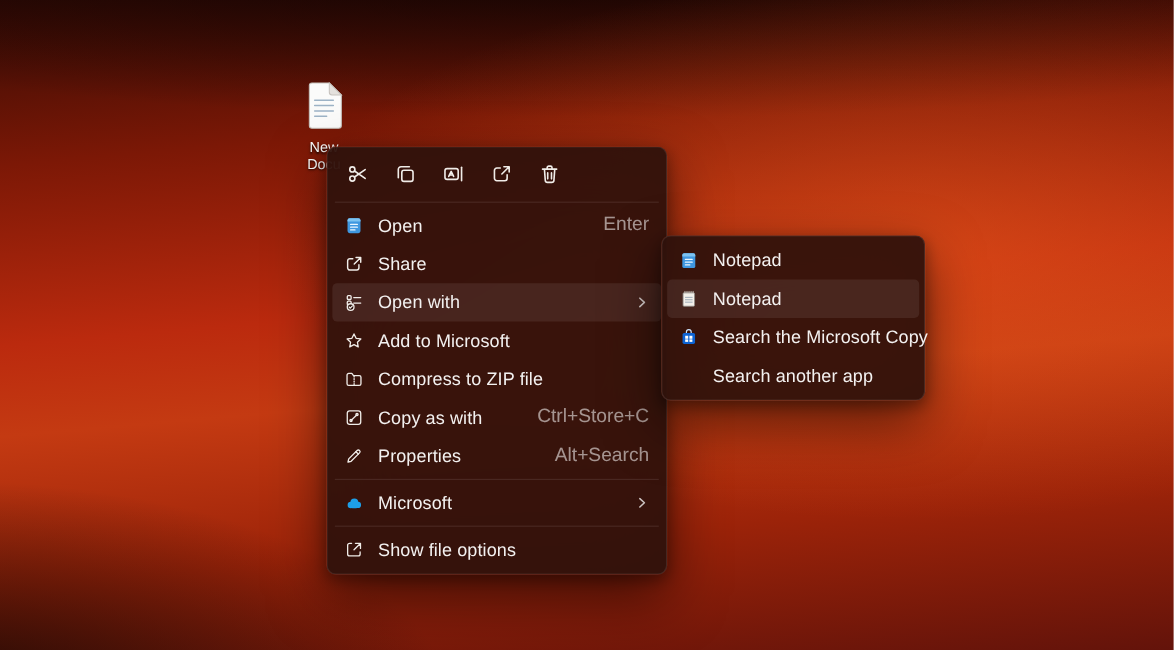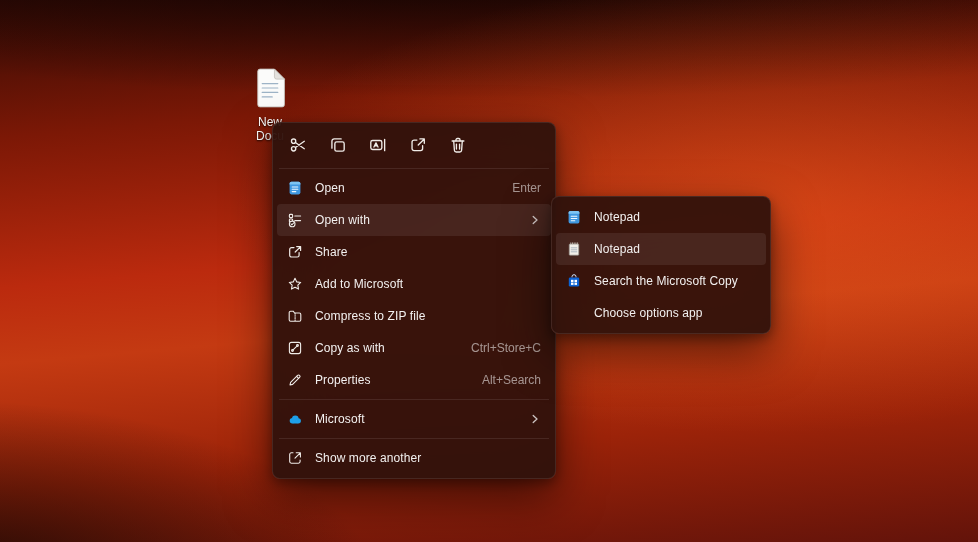--- a/index.html
+++ b/index.html
@@ -41,22 +41,22 @@
   }
   .tool-btn svg { width:18px; height:18px; }
   .divider { height:1px; background:rgba(255,255,255,0.09); margin:3px 2px; }
   .menu-item {
     height:32px; display:flex; align-items:center; gap:12px;
     padding:0 10px; border-radius:4px;
   }
   .menu-item.highlighted { background:rgba(255,255,255,0.08); }
   .mi-icon { width:16px; height:16px; flex:0 0 16px; display:flex; align-items:center; justify-content:center; }
   .mi-icon svg { width:16px; height:16px; }
-  .mi-label { font-size:12px; flex:1; white-space:nowrap; letter-spacing:0.1px; }
-  .mi-shortcut { font-size:12px; color:rgba(255,255,255,0.55); white-space:nowrap; }
+  .mi-label { font-size:15px; flex:1; white-space:nowrap; letter-spacing:0.1px; }
+  .mi-shortcut { font-size:16px; color:rgba(255,255,255,0.55); white-space:nowrap; }
   .mi-chevron { width:12px; height:12px; display:flex; }
 </style>
 </head>
 <body>
 
 <div class="file-icon">
   <span>
     <svg width="34" height="40" viewBox="0 0 28 36" fill="none">
       <path d="M5 1 h13 l9 9 v23 a2 2 0 0 1 -2 2 H5 a2 2 0 0 1 -2 -2 V3 a2 2 0 0 1 2 -2 z" fill="#fbfbfa" stroke="#c7c3be" stroke-width="0.8"></path>
       <path d="M18 1 v7 a2 2 0 0 0 2 2 h7 z" fill="#e4e1dd" stroke="#c7c3be" stroke-width="0.8"></path>
@@ -123,20 +123,30 @@
       <svg viewBox="0 0 16 16">
         <rect x="2.6" y="1.8" width="10.8" height="12.6" rx="1.8" fill="#3f97e0"></rect>
         <path d="M2.6 4.6 h10.8 v-1 a1.8 1.8 0 0 0 -1.8 -1.8 H4.4 a1.8 1.8 0 0 0 -1.8 1.8 z" fill="#7cc3f2"></path>
         <path d="M5.2 7 h5.6 M5.2 9.3 h5.6 M5.2 11.6 h3.6" stroke="#eaf6ff" stroke-width="1.1" stroke-linecap="round"></path>
       </svg>
     </span>
     <span class="mi-label">Open</span>
     <span class="mi-shortcut">Enter</span>
   </div>
 
+  <div class="menu-item">
+    <span class="mi-icon">
+      <svg viewBox="0 0 16 16" fill="none" stroke="#f0ece8" stroke-width="1.2" stroke-linecap="round" stroke-linejoin="round">
+        <path d="M7 3.6 H4.5 a1.8 1.8 0 0 0 -1.8 1.8 v5.8 a1.8 1.8 0 0 0 1.8 1.8 h5.8 a1.8 1.8 0 0 0 1.8 -1.8 V8.6"></path>
+        <path d="M9.7 2.6 h3.9 v3.9 M13.4 2.8 L8.2 8"></path>
+      </svg>
+    </span>
+    <span class="mi-label">Share</span>
+  </div>
+
   <div class="menu-item highlighted">
     <span class="mi-icon">
       <svg viewBox="0 0 16 16" fill="none" stroke="#f0ece8" stroke-width="1.1" stroke-linecap="round" stroke-linejoin="round">
         <rect x="2.4" y="2.4" width="3.2" height="3.2" rx="0.8"></rect>
         <path d="M7.8 4 h5.8"></path>
         <rect x="2.4" y="7" width="3.2" height="3.2" rx="0.8"></rect>
         <path d="M7.8 8.6 h5.8"></path>
         <circle cx="5.2" cy="11.9" r="2.8" fill="#2c110c"></circle>
         <path d="M4 11.9 l.9 .9 1.8 -1.9"></path>
       </svg>
@@ -144,30 +154,20 @@
     <span class="mi-label">Open with</span>
     <span class="mi-chevron">
       <svg viewBox="0 0 12 12" fill="none" stroke="rgba(255,255,255,0.75)" stroke-width="1.3" stroke-linecap="round" stroke-linejoin="round" width="12" height="12">
         <path d="M4.2 2.5 L8 6 L4.2 9.5"></path>
       </svg>
     </span>
   </div>
 
   <div class="menu-item">
     <span class="mi-icon">
-      <svg viewBox="0 0 16 16" fill="none" stroke="#f0ece8" stroke-width="1.2" stroke-linecap="round" stroke-linejoin="round">
-        <path d="M7 3.6 H4.5 a1.8 1.8 0 0 0 -1.8 1.8 v5.8 a1.8 1.8 0 0 0 1.8 1.8 h5.8 a1.8 1.8 0 0 0 1.8 -1.8 V8.6"></path>
-        <path d="M9.7 2.6 h3.9 v3.9 M13.4 2.8 L8.2 8"></path>
-      </svg>
-    </span>
-    <span class="mi-label">Share</span>
-  </div>
-
-  <div class="menu-item">
-    <span class="mi-icon">
       <svg viewBox="0 0 16 16" fill="none" stroke="#f0ece8" stroke-width="1.1" stroke-linejoin="round">
         <path d="M8 2.3 l1.75 3.6 3.95 .55 -2.85 2.75 .68 3.9 -3.53 -1.88 -3.53 1.88 .68 -3.9 -2.85 -2.75 3.95 -.55 z"></path>
       </svg>
     </span>
     <span class="mi-label">Add to Microsoft</span>
   </div>
 
   <div class="menu-item">
     <span class="mi-icon">
       <svg viewBox="0 0 16 16" fill="none" stroke="#f0ece8" stroke-width="1.1" stroke-linecap="round" stroke-linejoin="round">
@@ -225,21 +225,21 @@
 
   <div class="divider"></div>
 
   <div class="menu-item">
     <span class="mi-icon">
       <svg viewBox="0 0 16 16" fill="none" stroke="#f0ece8" stroke-width="1.1" stroke-linecap="round" stroke-linejoin="round">
         <path d="M6 2.8 H4.3 a1.6 1.6 0 0 0 -1.6 1.6 v7.2 a1.6 1.6 0 0 0 1.6 1.6 h7.2 a1.6 1.6 0 0 0 1.6 -1.6 V10"></path>
         <path d="M9.2 2.8 h4.2 v4.2 M13.1 3.1 L8 8.2"></path>
       </svg>
     </span>
-    <span class="mi-label">Show more another</span>
+    <span class="mi-label">Show file options</span>
   </div>
 </div>
 
 <div class="submenu">
   <div class="menu-item">
     <span class="mi-icon">
       <svg viewBox="0 0 16 16">
         <rect x="2.6" y="2" width="10.8" height="12.4" rx="1.6" fill="#3f97e0"></rect>
         <path d="M2.6 4.8 h10.8 v-1.2 a1.6 1.6 0 0 0 -1.6 -1.6 H4.2 a1.6 1.6 0 0 0 -1.6 1.6 z" fill="#7cc3f2"></path>
         <path d="M5.2 7.2 h5.6 M5.2 9.5 h5.6 M5.2 11.8 h3.6" stroke="#eaf6ff" stroke-width="1.1" stroke-linecap="round"></path>
@@ -268,15 +268,15 @@
         <rect x="8.5" y="6.8" width="2.5" height="2.5" fill="#ffffff"></rect>
         <rect x="5" y="9.8" width="2.5" height="2.1" fill="#ffffff"></rect>
         <rect x="8.5" y="9.8" width="2.5" height="2.1" fill="#ffffff"></rect>
       </svg>
     </span>
     <span class="mi-label">Search the Microsoft Copy</span>
   </div>
 
   <div class="menu-item">
     <span class="mi-icon"></span>
-    <span class="mi-label">Choose options app</span>
+    <span class="mi-label">Search another app</span>
   </div>
 </div>
 
 </body></html>

